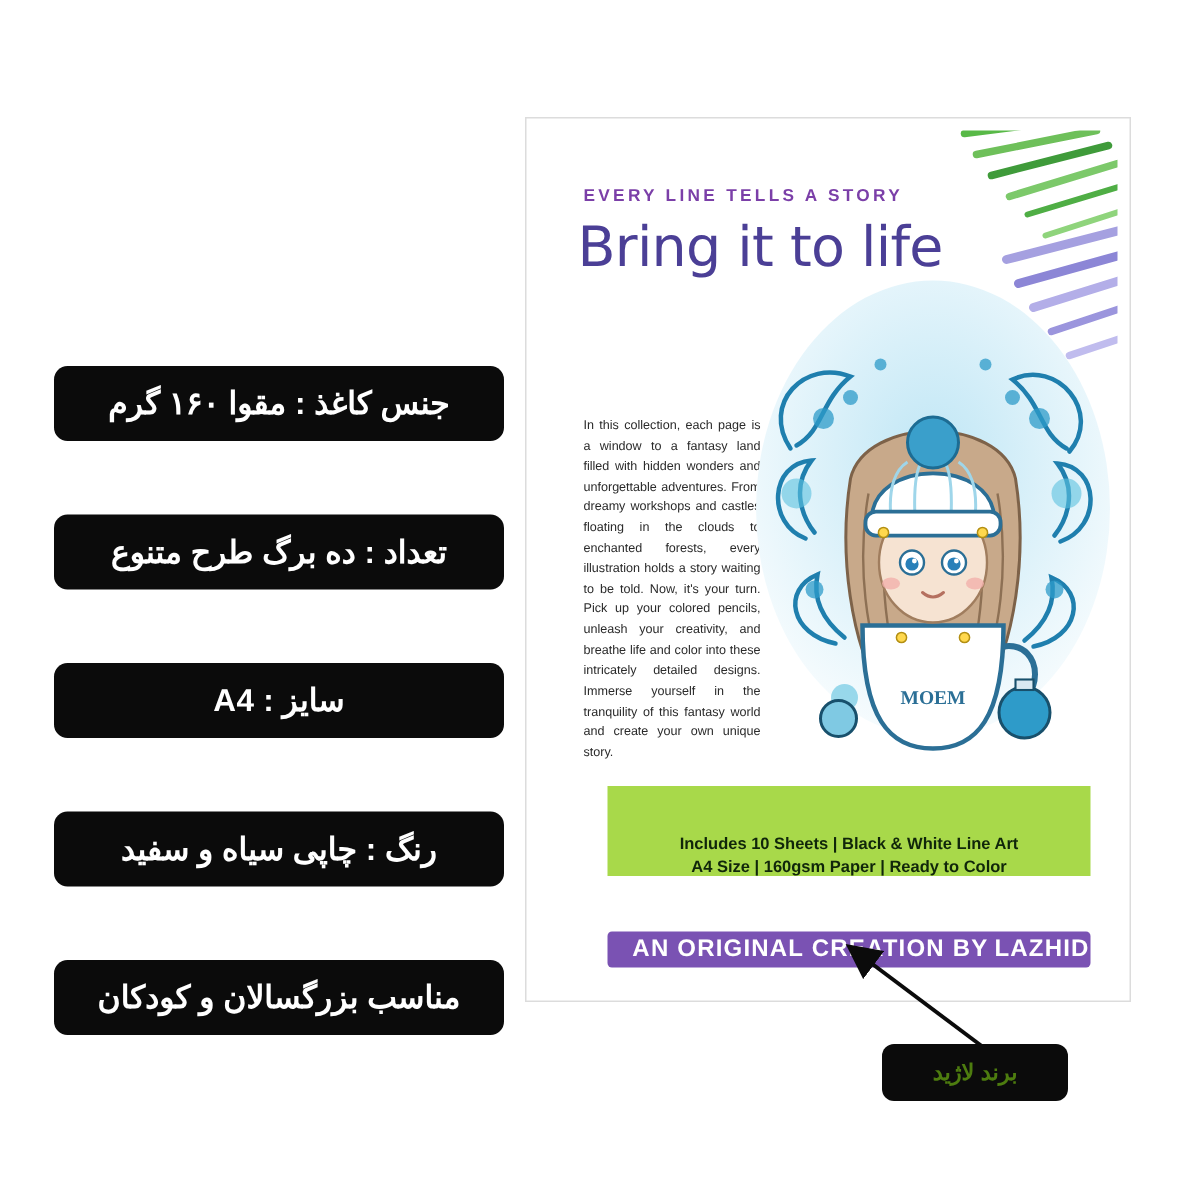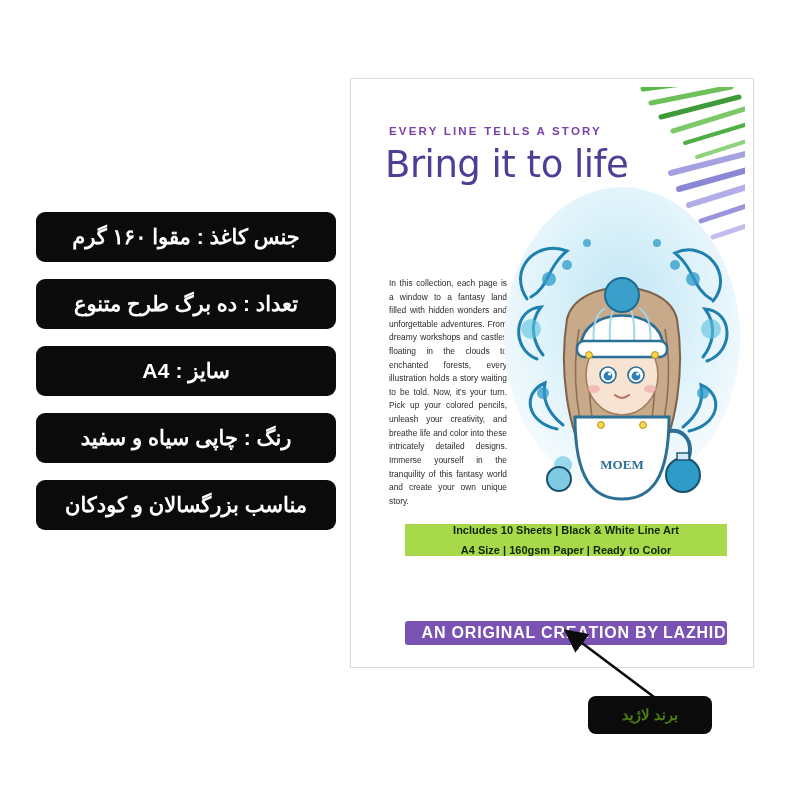--- a/index.html
+++ b/index.html
@@ -32,20 +32,21 @@
     height: 50px;
     display: flex;
     align-items: center;
     justify-content: center;
     font-size: 21px;
     font-weight: bold;
     direction: rtl;
     letter-spacing: 0.3px;
     padding: 0 10px;
     box-sizing: border-box;
+    margin-top: 32px;
   }
 
   
   .poster {
     position: absolute;
     left: 350px;
     top: 78px;
     width: 404px;
     height: 590px;
     background: #ffffff;
@@ -122,26 +123,26 @@
     top: 92px;
     width: 250px;
     height: 330px;
   }
 
   .green-band {
     position: absolute;
     left: 46px;
     right: 18px;
     top: 437px;
-    height: 32px;
+    height: 60px;
     background: #a8d94a;
     display: flex;
     flex-direction: column;
     align-items: center;
-    justify-content: space-between;
+    justify-content: flex-end;
     gap: 3px;
   }
   .green-band div {
     font-size: 11px;
     font-weight: bold;
     color: #10260a;
   }
 
   .note {
     position: absolute;

